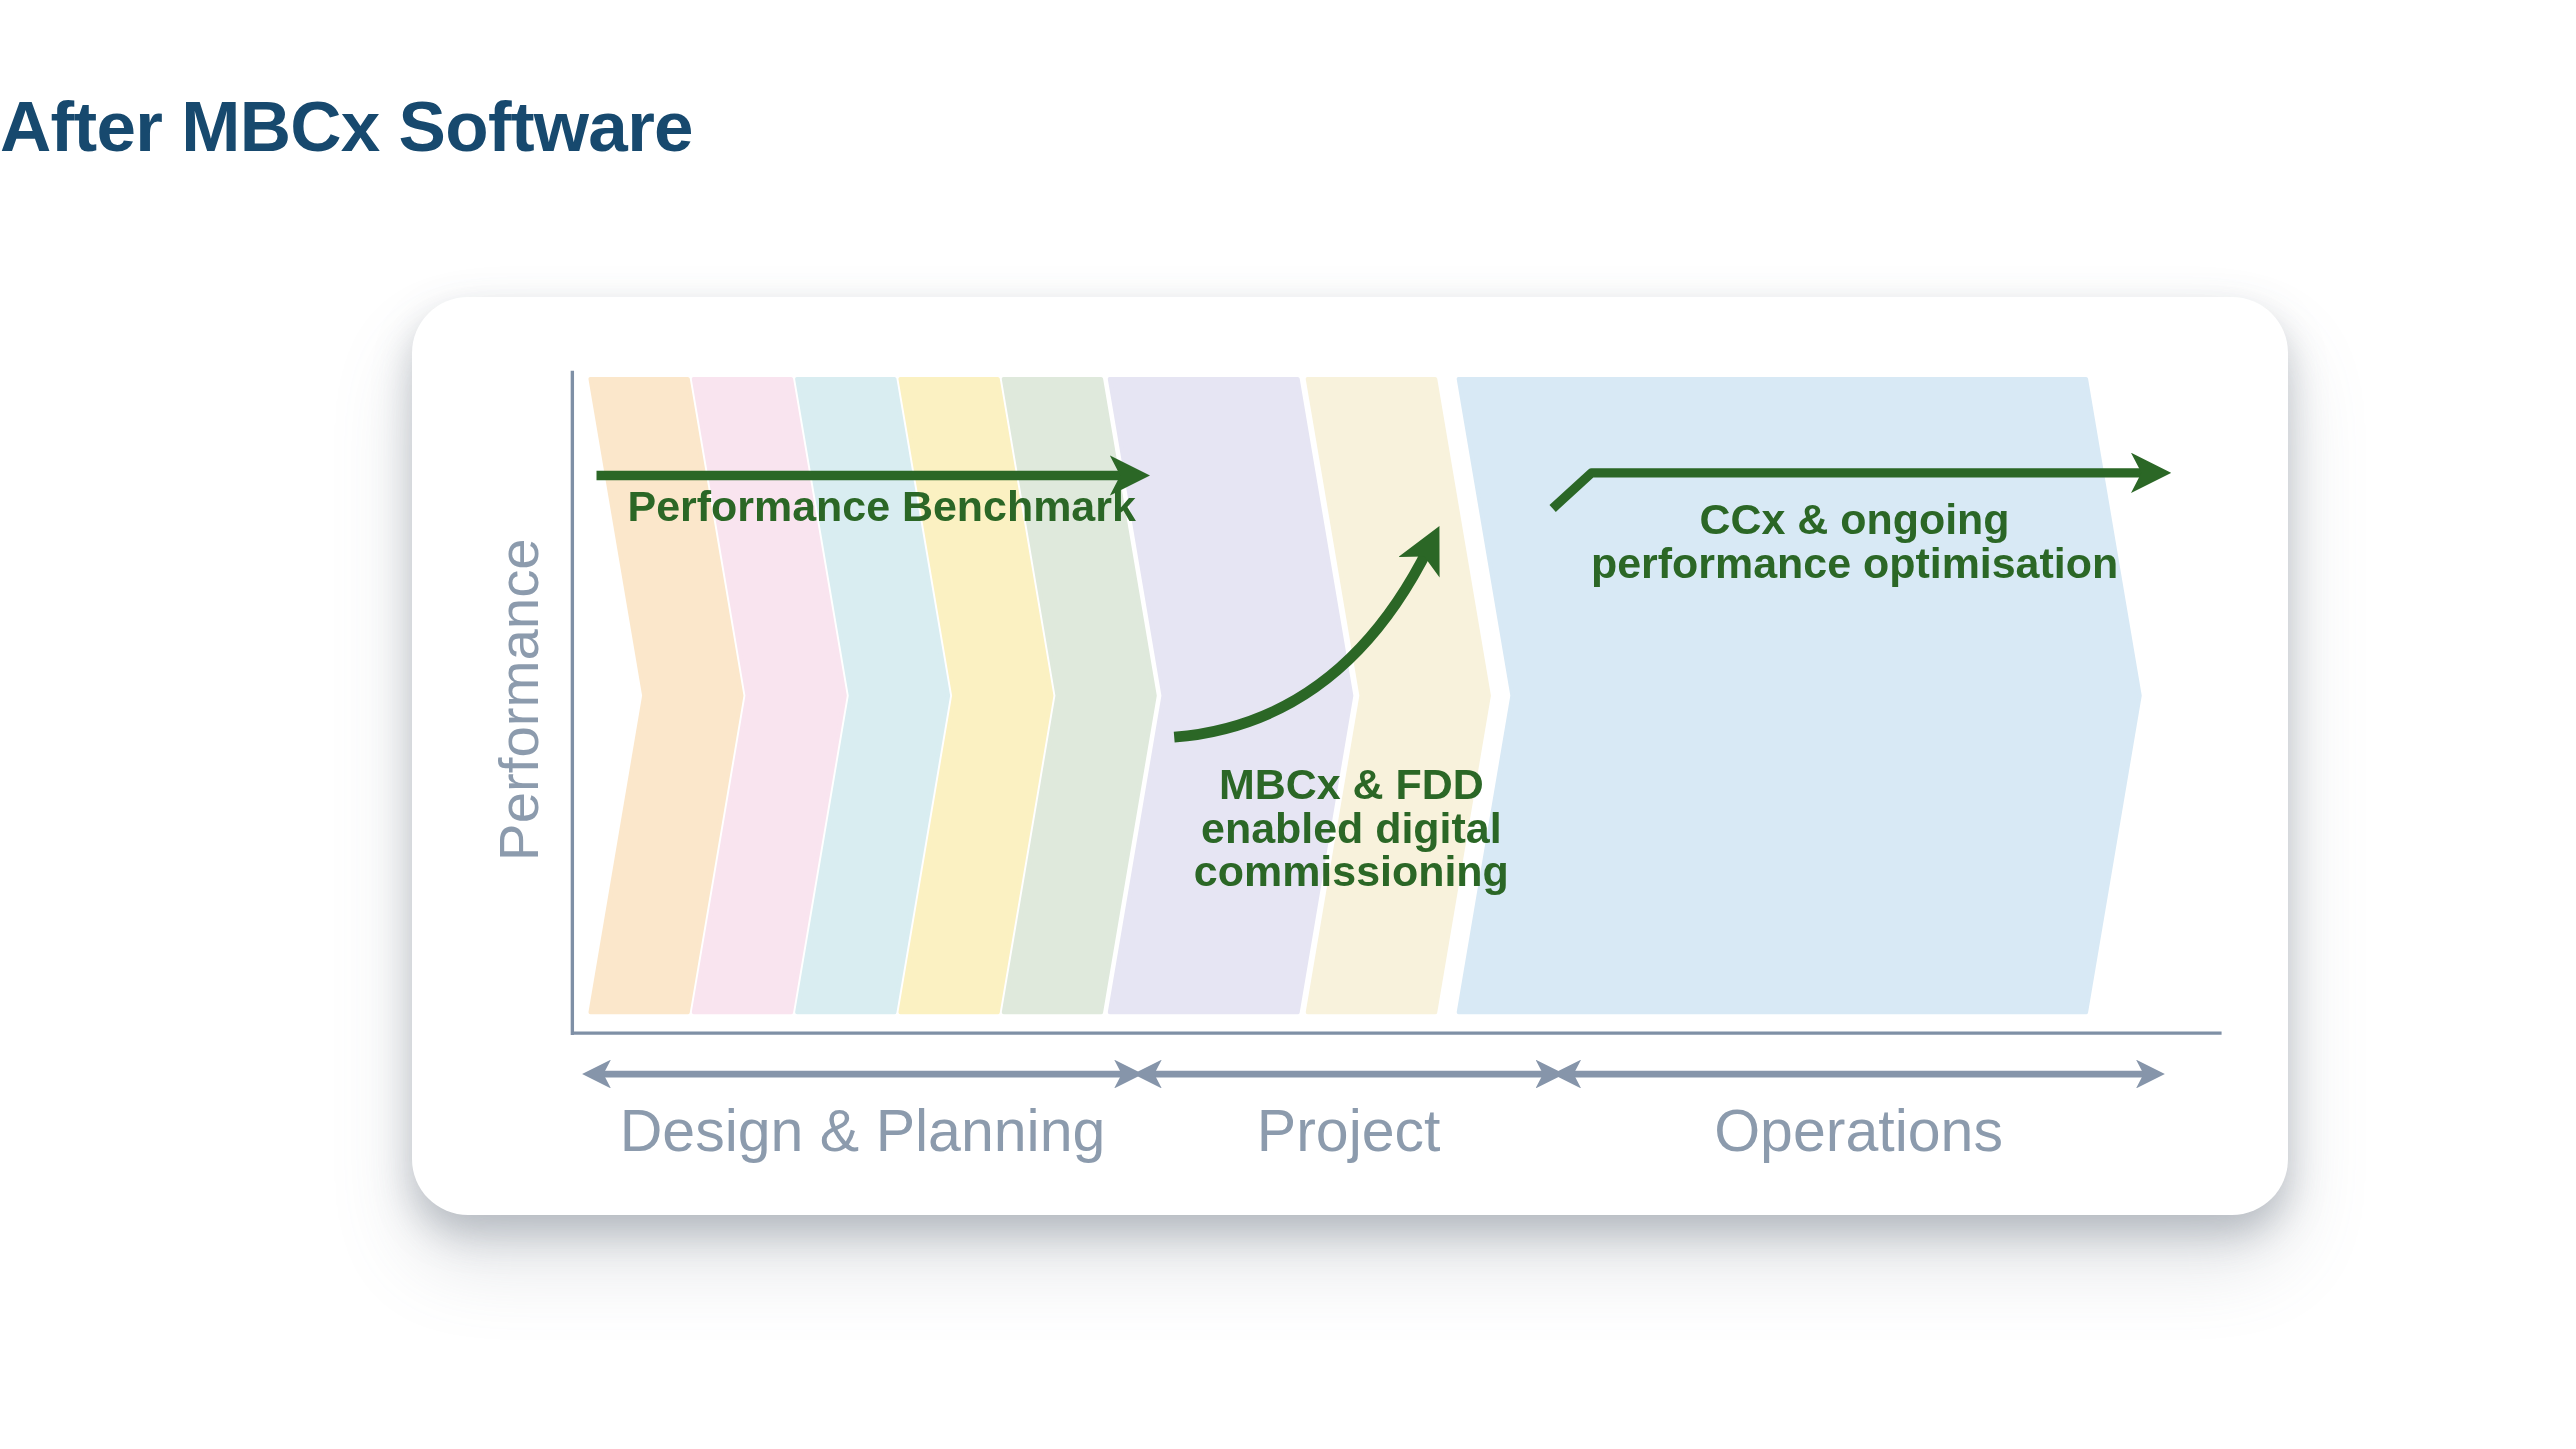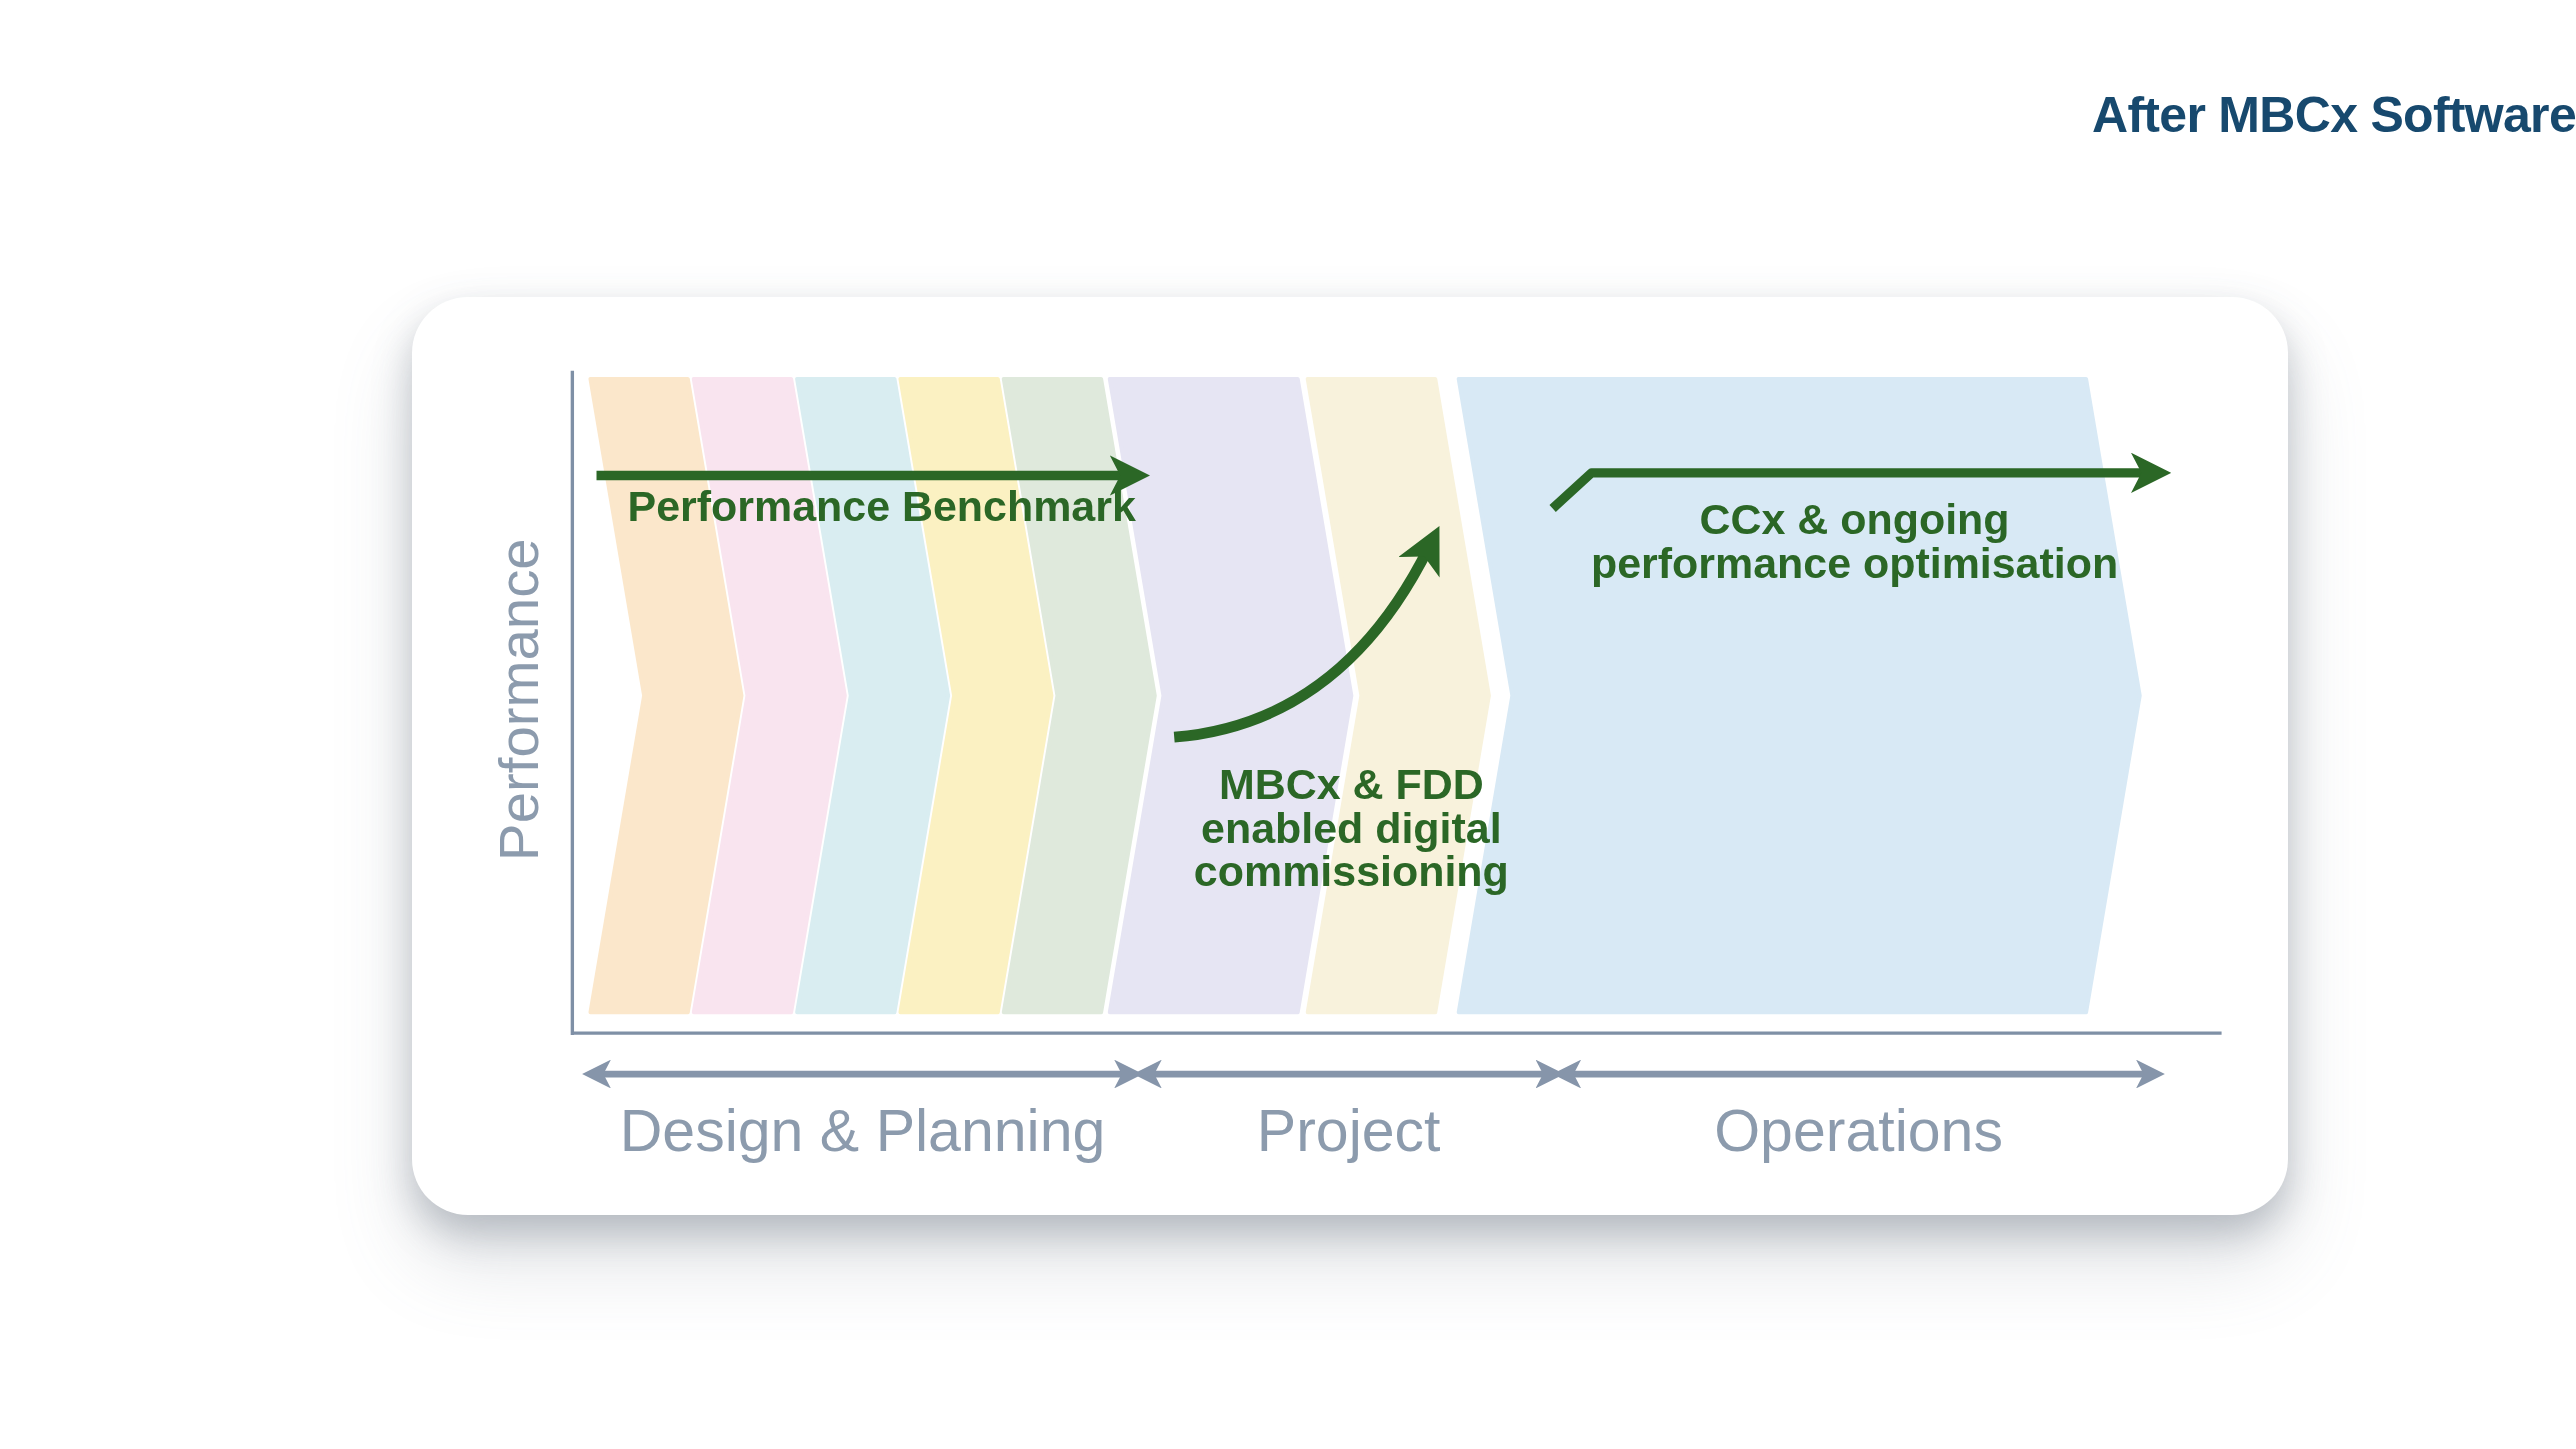--- a/index.html
+++ b/index.html
@@ -10,21 +10,21 @@
     --c-axis:#7f90a6;
     --c-card:#ffffff;
     --c-page:#ffffff;
   }
   *{margin:0;padding:0;box-sizing:border-box;}
   html,body{width:2576px;height:1449px;background:var(--c-page);overflow:hidden;
     font-family:"Liberation Sans","DejaVu Sans",sans-serif;}
   .stage{position:relative;width:2576px;height:1449px;}
   .title{
     position:absolute;top:86px;left:0;width:100%;
-    text-align:right;font-size:50px;font-weight:700;
+    text-align:left;font-size:71px;font-weight:700;
     letter-spacing:-0.7px;color:var(--c-title);
   }
   .card{
     position:absolute;left:412px;top:297px;width:1876px;height:918px;
     background:var(--c-card);border-radius:56px;
     box-shadow:0 17.4px 37px rgba(105,115,130,0.38), 0 47px 81px rgba(105,115,130,0.20);
   }
   .card svg{display:block;width:100%;height:100%;}
   text{font-family:"Liberation Sans","DejaVu Sans",sans-serif;}
   .t-green{font-size:64px;font-weight:700;fill:var(--c-green);}

